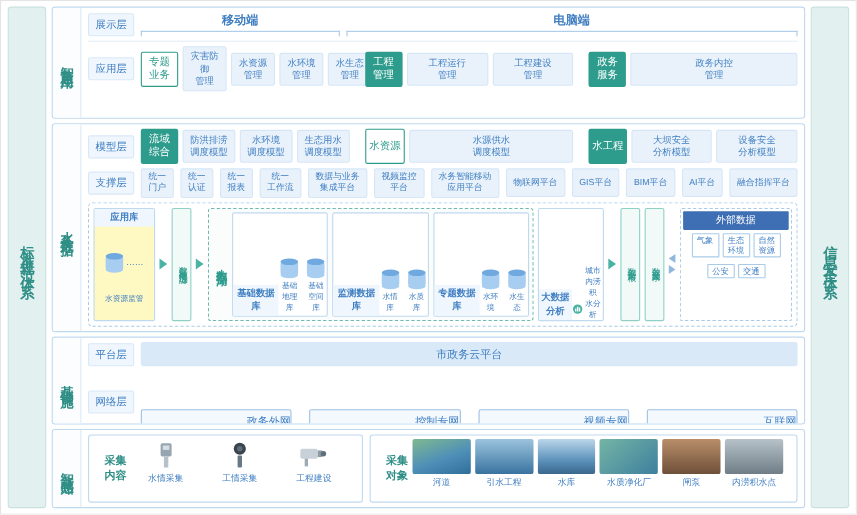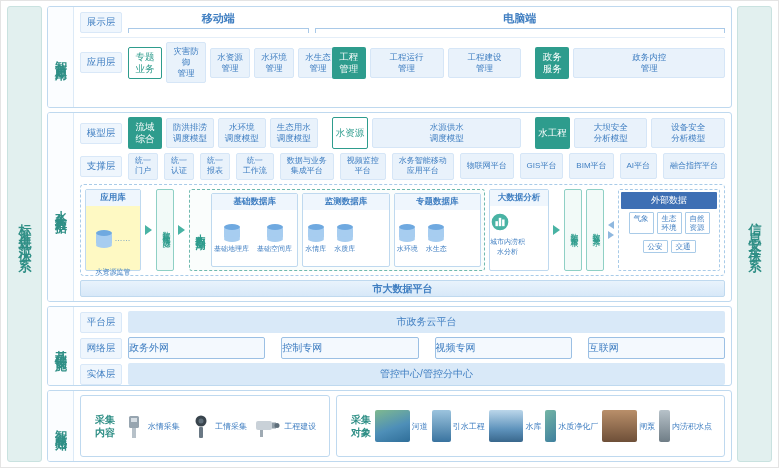--- a/index.html
+++ b/index.html
@@ -45,48 +45,48 @@
 .cap { font-size:7px; color:#3F7EC1; text-align:center; margin-top:5px; }
 .cap.pre { white-space:pre-line; }
 .cyl { width:16px; height:12px; background:#A7CDF0; position:relative; border-radius:2px; }
 .cyl::before { content:""; position:absolute; top:-3px; left:0; width:16px; height:6px; border-radius:50%; background:#6FA9E0; }
 .cyl::after { content:""; position:absolute; bottom:-3px; left:0; width:16px; height:6px; border-radius:50%; background:#A7CDF0; }
 .arr { align-self:center; width:0; height:0; border-top:5px solid transparent; border-bottom:5px solid transparent; border-left:7px solid #49B3A4; flex:0 0 auto; }
 .vbox { flex:0 0 18px; border:1px solid #8FD0C5; background:#F2FAF8; border-radius:2px; display:flex; align-items:center; justify-content:center; }
 .vsmall { writing-mode:vertical-rl; text-orientation:upright; font-size:8px; color:#2E9C8D; letter-spacing:1px; }
 .lake { flex:1; border:1px dashed #6FB9AE; border-radius:3px; background:#FAFDFC; display:flex; align-items:stretch; gap:4px; padding:3px; min-width:0; }
 .lake-label { writing-mode:vertical-rl; text-orientation:upright; font-size:10px; font-weight:bold; color:#2E9C8D; letter-spacing:2px; align-self:center; flex:0 0 auto; }
-.db-box { flex:1; border:1px solid #BFD9EF; border-radius:2px; background:#fff; display:flex; flex-direction:column; align-items:flex-start; min-width:0; }
+.db-box { flex:1; border:1px solid #BFD9EF; border-radius:2px; background:#fff; display:flex; align-items:flex-end; min-width:0; }
 .cyl-pair { flex:1; display:flex; align-items:center; justify-content:center; gap:8px; padding:8px 2px 2px; }
 .cyl-item { display:flex; flex-direction:column; align-items:center; }
 .analysis { flex:0 0 60px; }
 .ana-icon { width:20px; height:20px; margin-top:6px; }
 .arr-lr { align-self:center; display:flex; flex-direction:column; gap:2px; flex:0 0 auto; }
 .arr-l { width:0; height:0; border-top:4px solid transparent; border-bottom:4px solid transparent; border-right:6px solid #8FB8DF; }
 .arr-r2 { width:0; height:0; border-top:4px solid transparent; border-bottom:4px solid transparent; border-left:6px solid #8FB8DF; }
 .external { flex:0 0 102px; border:1px dashed #A9CBE8; border-radius:2px; padding:2px; display:flex; flex-direction:column; gap:3px; background:#fff; }
 .ext-head { background:#3E6FB4; color:#fff; text-align:center; font-size:9px; padding:2px 0; border-radius:1px; }
 .ext-grid { display:flex; flex-wrap:wrap; gap:3px; justify-content:center; align-content:flex-start; }
 .ext-chip { border:1px solid #A9CBE8; color:#3F7EC1; font-size:7.5px; line-height:1.2; padding:1px 4px; text-align:center; white-space:pre-line; border-radius:1px; background:#fff; }
 .brk { flex-basis:100%; height:0; }
 .platform-bar { flex:0 0 16px; background:linear-gradient(#E9F3FC,#D7E8F8); border:1px solid #BFD9EF; border-radius:2px; color:#3F7EC1; font-weight:bold; font-size:10px; text-align:center; line-height:15px; }
 
 
 .wide-bar { flex:1; background:#D9E9F8; color:#3F7EC1; text-align:center; font-size:10px; padding:4px 0; border-radius:2px; }
 .net-items { flex:1; display:flex; gap:16px; }
-.net-item { flex:1; background:#F4F9FE; border:1px solid #9CC0E4; color:#3F7EC1; text-align:left; font-size:10px; padding:3px 0; border-radius:2px; }
+.net-item { flex:1; background:#F4F9FE; border:1px solid #9CC0E4; color:#3F7EC1; text-align:right; font-size:10px; padding:3px 0; border-radius:2px;margin-top:35px; }
 
 
 .perc-body { flex-direction:row; gap:6px; }
 .perc-box { border:1px solid #BFD9EF; border-radius:3px; display:flex; align-items:stretch; gap:2px; padding:3px 12px; background:#fff; }
 .perc-box.content { flex:0 0 250px; }
 .perc-box.objects { flex:1; min-width:0; }
 .perc-label { flex:0 0 24px; display:flex; align-items:center; justify-content:center; text-align:center; font-size:10px; font-weight:bold; color:#2F8F86; white-space:pre-line; line-height:1.35; }
 .perc-items { flex:1; display:flex; gap:4px; min-width:0; }
-.perc-item { flex:1; display:flex; align-items:center; justify-content:center; gap:2px; min-width:0; }
+.perc-item { flex:1; display:flex; flex-direction:column; align-items:center; justify-content:flex-start; gap:2px; min-width:0; }
 .dev-icon { height:28px; display:flex; align-items:flex-end; }
 .photo { width:100%; height:32px; border-radius:2px; }
 .p-river { background:linear-gradient(160deg,#7FB98F 0%,#4E8FB8 55%,#2F6E99 100%); }
 .p-aqueduct { background:linear-gradient(180deg,#9CC4DE,#39739F); }
 .p-reservoir { background:linear-gradient(180deg,#BBD6EA 0%,#5E93BC 60%,#39678C 100%); }
 .p-plant { background:linear-gradient(140deg,#74B5A5,#3E7F9E); }
 .p-gate { background:linear-gradient(180deg,#B98F6A,#6E4F38); }
 .p-flood { background:linear-gradient(180deg,#B7C2C9,#6F7D86); }
 .icap { font-size:8px; color:#3F7EC1; text-align:center; white-space:nowrap; }
 </style>
@@ -302,21 +302,20 @@
 环境</span>
               <span class="ext-chip">自然
 资源</span>
               <span class="brk"></span>
               <span class="ext-chip">公安</span>
               <span class="ext-chip">交通</span>
             </div>
           </div>
         </div>
 
-        <div class="platform-bar">市大数据平台</div>
       </div>
     </div>
 
     <div class="sec" style="flex:0 0 80px">
       <div class="sec-label">
         <span class="sec-text">基础设施</span>
       </div>
       <div class="sec-body">
         <div class="sub-row">
           <span class="layer-chip">平台层</span>

